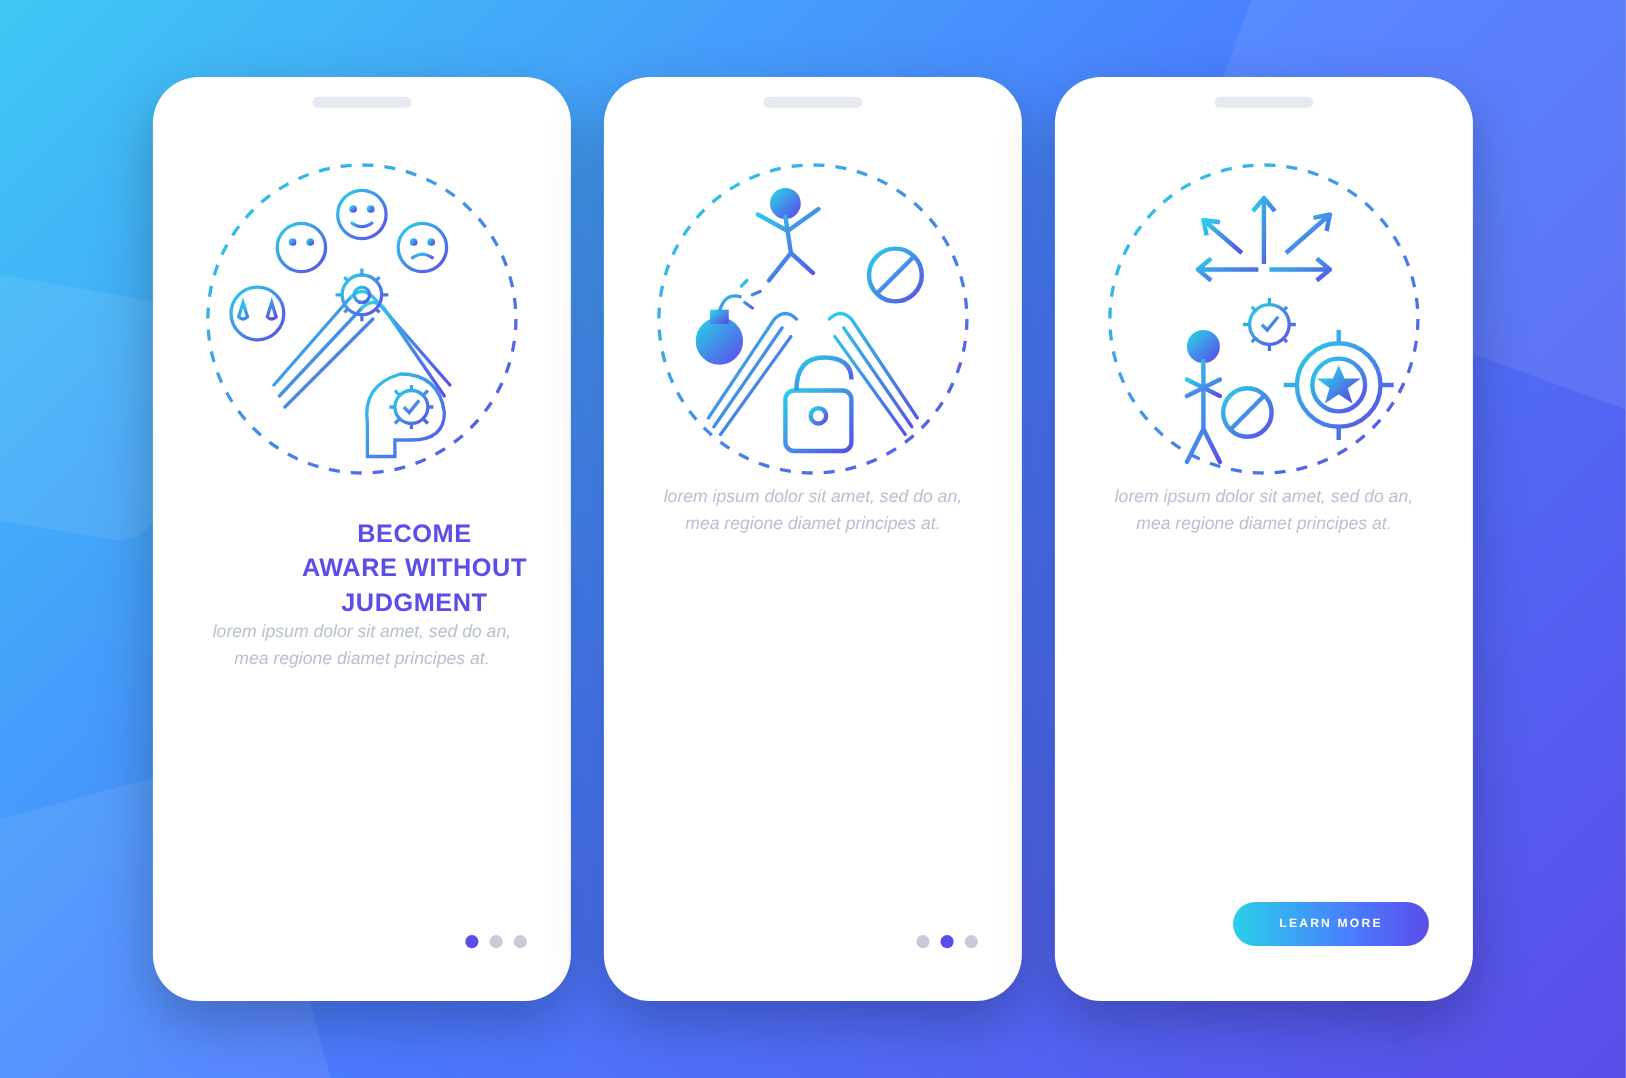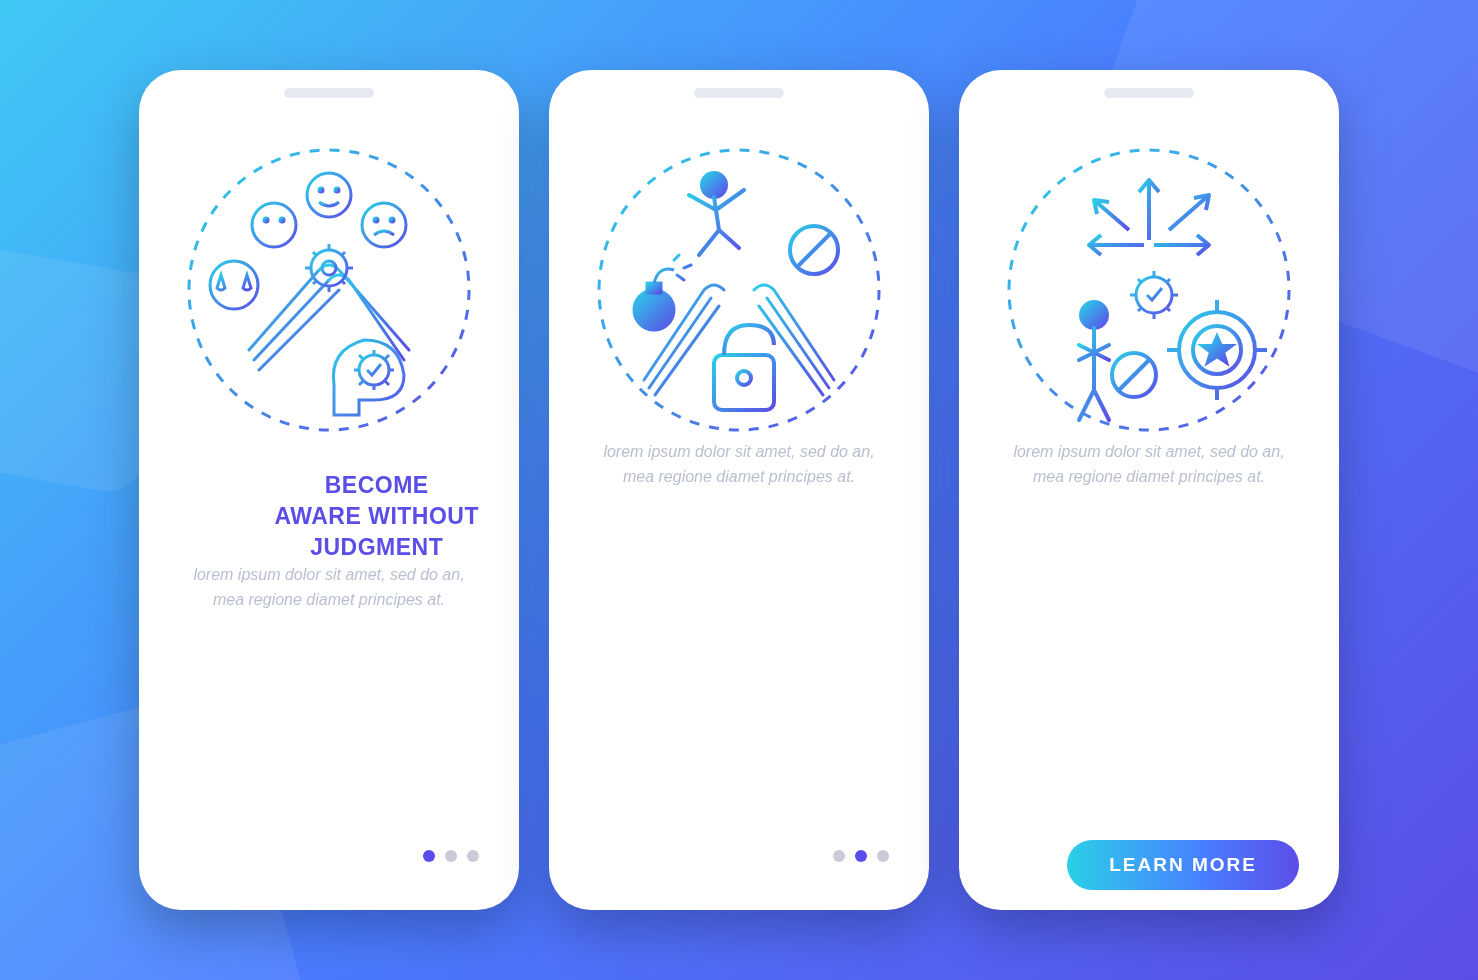--- a/index.html
+++ b/index.html
@@ -85,27 +85,27 @@
     gap: 10px;
   }
   .dot {
     width: 12px; height: 12px; border-radius: 50%;
     background: #c9ccd8;
   }
   .dot.active { background: #5b4de8; }
 
   .cta {
     position: absolute;
-    bottom: 20px;
+    bottom: 50px;
     padding: 14px 42px;
     border: none;
     border-radius: 30px;
     background: linear-gradient(90deg, #2ad0e8 0%, #4a7dff 60%, #5b4de8 100%);
     color: #fff;
-    font-size: 19px;
+    font-size: 11px;
     letter-spacing: 2px;
     font-weight: 600;
     cursor: pointer;
   }
 </style>
 </head>
 <body>
 
 <div class="bg-shape s1"></div>
 <div class="bg-shape s2"></div>

